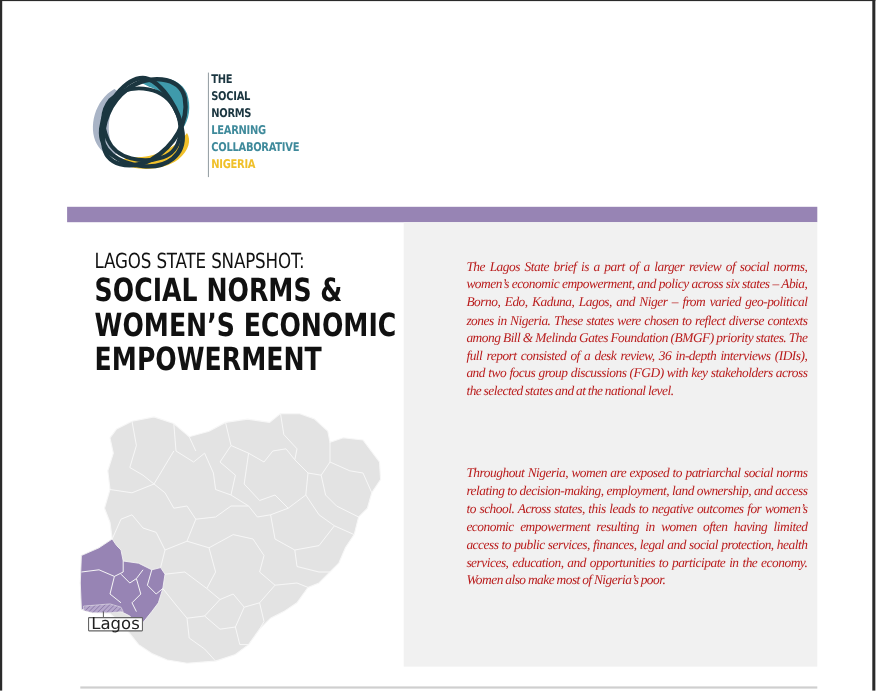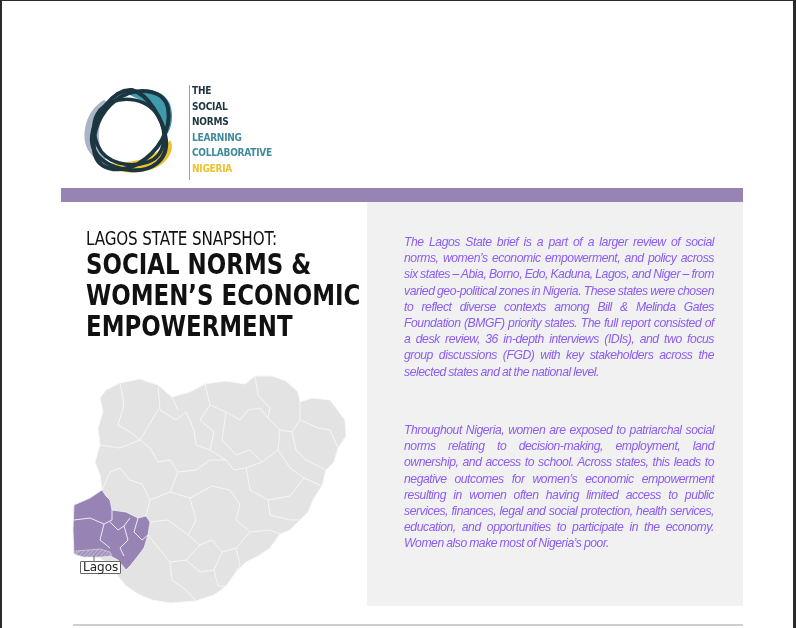--- a/index.html
+++ b/index.html
@@ -9,21 +9,21 @@
       font-family: "Liberation Sans", sans-serif;
     }
     .page-frame {
       position: absolute; left: 0; top: 0; width: 796px; height: 628px;
       box-sizing: border-box;
       border-top: 1px solid #2a2a2a;
       border-left: 2px solid #2a2a2a;
       border-right: 3px solid #2a2a2a;
       pointer-events: none;
     }
-    .logo { position: absolute; left: 76px; top: 80px; width: 215px; height: 106px; }
+    .logo { position: absolute; left: 76px; top: 61px; width: 215px; height: 106px; }
     .logo-mark { position: absolute; left: 0; top: 0; width: 106px; height: 100px; }
     .logo-divider { position: absolute; left: 113px; top: 5px; width: 1px; height: 95px; background: #9aa3a8; }
     .logo-text {
       position: absolute; left: 116px; top: 3px;
       font-family: "DejaVu Sans", sans-serif; font-weight: bold;
       font-size: 11px; line-height: 15.5px; letter-spacing: -0.3px;
       transform: scaleX(0.82); transform-origin: left top;
     }
     .logo-text div { white-space: nowrap; }
     .lt-dark { color: #1b3640; }
@@ -40,34 +40,34 @@
       transform: scaleX(0.8); transform-origin: left top; white-space: nowrap;
     }
     .title-big {
       font-family: "DejaVu Sans", sans-serif; font-weight: bold; font-size: 29px;
       line-height: 31px; color: #111; letter-spacing: 0px;
       transform: scaleX(0.79); transform-origin: left top; white-space: nowrap;
     }
     .title-big div { height: 31px; }
 
     .body-text {
-      position: absolute; left: 404px; width: 310px;
-      font-family: Liberation Sans, sans-serif; font-style: italic;
-      font-size: 12.2px; line-height: 16.2px; color: #8b5cf6;
+      position: absolute; left: 424px; width: 310px;
+      font-family: Liberation Serif, serif; font-style: italic;
+      font-size: 12.2px; line-height: 16.2px; color: #b91c1c;
       text-align: justify; letter-spacing: -0.45px;
       word-spacing: -0.5px;
     }
     .p1 { top: 234px; }
     .p2 { top: 422px; }
 
     .map { position: absolute; left: 60px; top: 370px; width: 300px; height: 240px; }
     .map-label {
       position: absolute; left: 80px; top: 561px;
       background: #ffffff; border: 1px solid #666; border-radius: 1px;
-      font-family: "DejaVu Sans", sans-serif; font-size: 12px; line-height: 11px;
+      font-family: "DejaVu Sans", sans-serif; font-size: 15px; line-height: 11px;
       padding: 0 2px; color: #222;
     }
     .footer-rule { position: absolute; left: 73px; top: 624px; width: 670px; height: 2px; background: #cfcfcf; }
   </style>
 </head>
 <body>
 
 <div class="page-frame"></div>
 
 <div class="logo">

